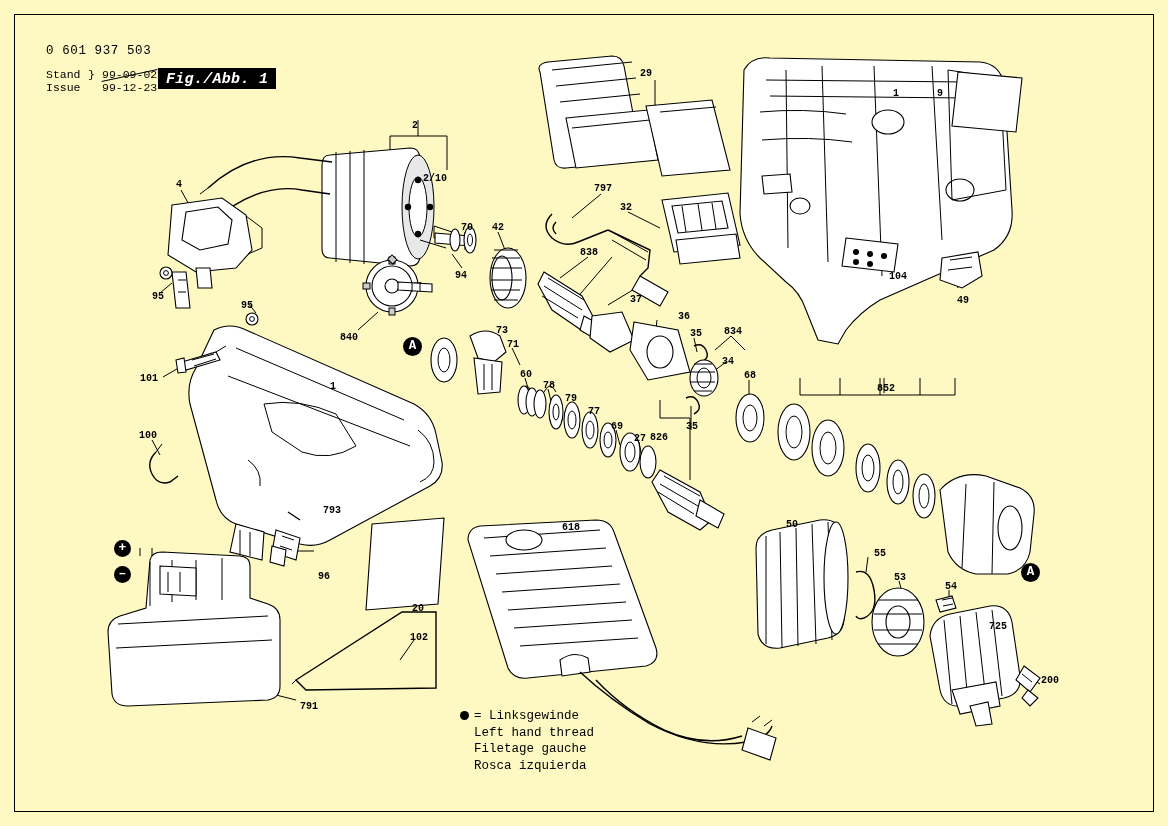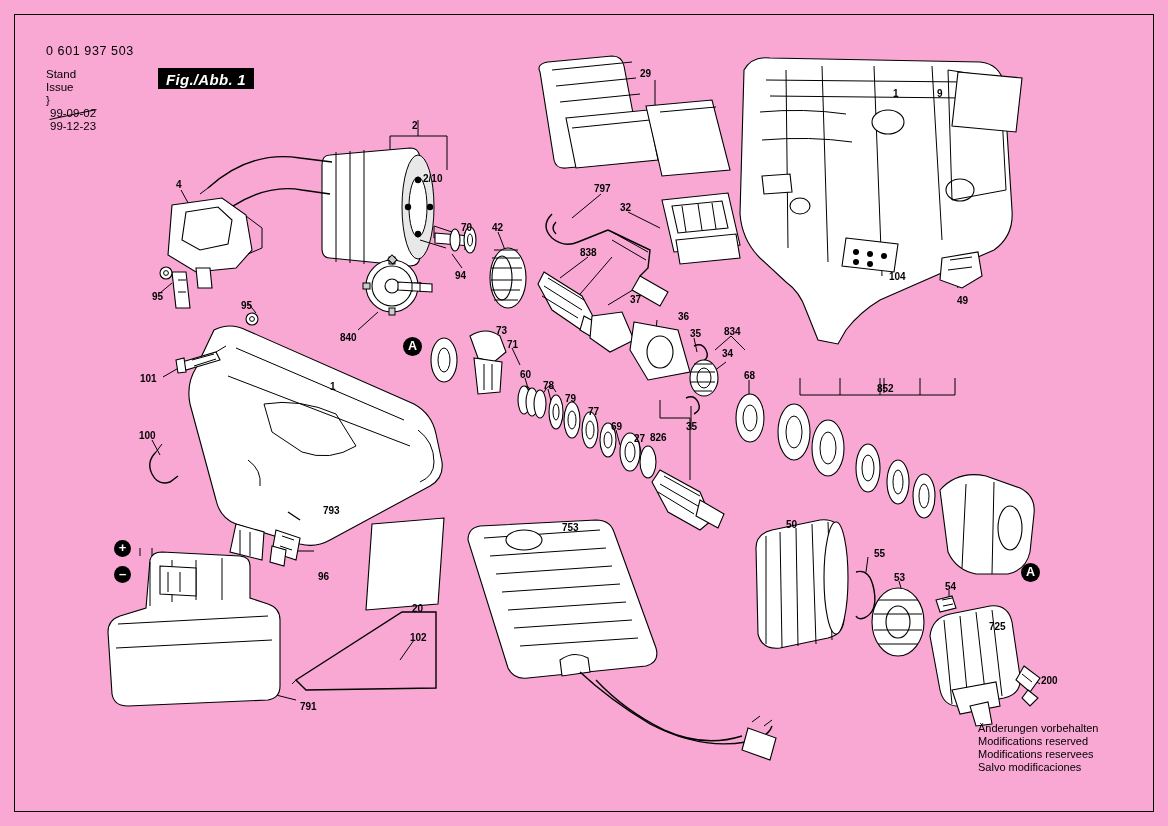--- a/index.html
+++ b/index.html
@@ -4,22 +4,22 @@
 <style>
   html, body {
     margin: 0;
     padding: 0;
     background: #ffffff;
   }
   #page {
     position: relative;
     width: 1168px;
     height: 826px;
-    background: #f9a8d4;
-    font-family: Liberation Sans, sans-serif;
+    background: #fef9c3;
+    font-family: Liberation Mono, monospace;
     color: #000000;
     overflow: hidden;
   }
   .frame {
     position: absolute;
     left: 14px;
     top: 14px;
     width: 1140px;
     height: 798px;
     border: 1.5px solid #000;
@@ -34,21 +34,20 @@
     line-height: 14px;
   }
   .hdr .partno {
     letter-spacing: 0.6px;
     font-size: 12.5px;
     margin-bottom: 10px;
   }
   .hdr-row {
     display: flex;
     align-items: flex-start;
-    flex-direction: column;
   }
   .hdr-labels {
     font-size: 11.5px;
     line-height: 13px;
     width: 42px;
   }
   .hdr-brace {
     font-size: 11.5px;
     line-height: 13px;
     width: 10px;
@@ -537,54 +536,54 @@
     <div class="num" style="left:152px; top:291px;">95</div>
     <div class="num" style="left:241px; top:300px;">95</div>
     <div class="num" style="left:630px; top:294px;">37</div>
     <div class="num" style="left:651px; top:311px;margin-left:27px;">36</div>
     <div class="num" style="left:957px; top:295px;">49</div>
     <div class="num" style="left:340px; top:332px;">840</div>
     <div class="num" style="left:496px; top:325px;">73</div>
     <div class="num" style="left:690px; top:328px;">35</div>
     <div class="num" style="left:724px; top:326px;">834</div>
     <div class="num" style="left:507px; top:339px;">71</div>
-    <div class="num" style="left:722px; top:348px;">34</div>
+    <div class="num" style="left:722px; top:356px;">34</div>
     <div class="num" style="left:744px; top:370px;">68</div>
     <div class="num" style="left:877px; top:383px;">852</div>
     <div class="num" style="left:140px; top:373px;">101</div>
     <div class="num" style="left:330px; top:381px;">1</div>
     <div class="num" style="left:520px; top:369px;">60</div>
     <div class="num" style="left:543px; top:380px;">78</div>
     <div class="num" style="left:565px; top:393px;">79</div>
     <div class="num" style="left:588px; top:406px;">77</div>
     <div class="num" style="left:650px; top:408px;margin-top:24px;">826</div>
     <div class="num" style="left:611px; top:421px;">69</div>
     <div class="num" style="left:686px; top:421px;">35</div>
     <div class="num" style="left:634px; top:433px;">27</div>
     <div class="num" style="left:139px; top:430px;">100</div>
     <div class="num" style="left:275px; top:505px;margin-left:48px;">793</div>
     <div class="num" style="left:786px; top:519px;">50</div>
-    <div class="num" style="left:562px; top:522px;">753</div>
+    <div class="num" style="left:562px; top:522px;">618</div>
     <div class="num" style="left:318px; top:547px;margin-top:24px;">96</div>
     <div class="num" style="left:862px; top:548px;margin-left:12px;">55</div>
     <div class="num" style="left:894px; top:572px;">53</div>
     <div class="num" style="left:945px; top:581px;">54</div>
     <div class="num" style="left:412px; top:603px;">20</div>
     <div class="num" style="left:989px; top:621px;">725</div>
     <div class="num" style="left:410px; top:632px;">102</div>
     <div class="num" style="left:1041px; top:675px;">200</div>
     <div class="num" style="left:300px; top:701px;">791</div>
   </div>
 
   <div class="marker-a" style="left:403px; top:337px;">A</div>
   <div class="marker-a" style="left:1021px; top:563px;">A</div>
   <div class="marker-pm" style="left:114px; top:540px;">+</div>
   <div class="marker-pm" style="left:114px; top:566px;">–</div>
 
-
-  <div class="notes">
-    <div>Änderungen vorbehalten</div>
-    <div>Modifications reserved</div>
-    <div>Modifications reservees</div>
-    <div>Salvo modificaciones</div>
+  <div class="legend">
+    <div><span class="dot"></span><span>= Linksgewinde</span></div>
+    <div style="padding-left:14px;">Left hand thread</div>
+    <div style="padding-left:14px;">Filetage gauche</div>
+    <div style="padding-left:14px;">Rosca izquierda</div>
   </div>
 
+
 </div>
 
 </body></html>

